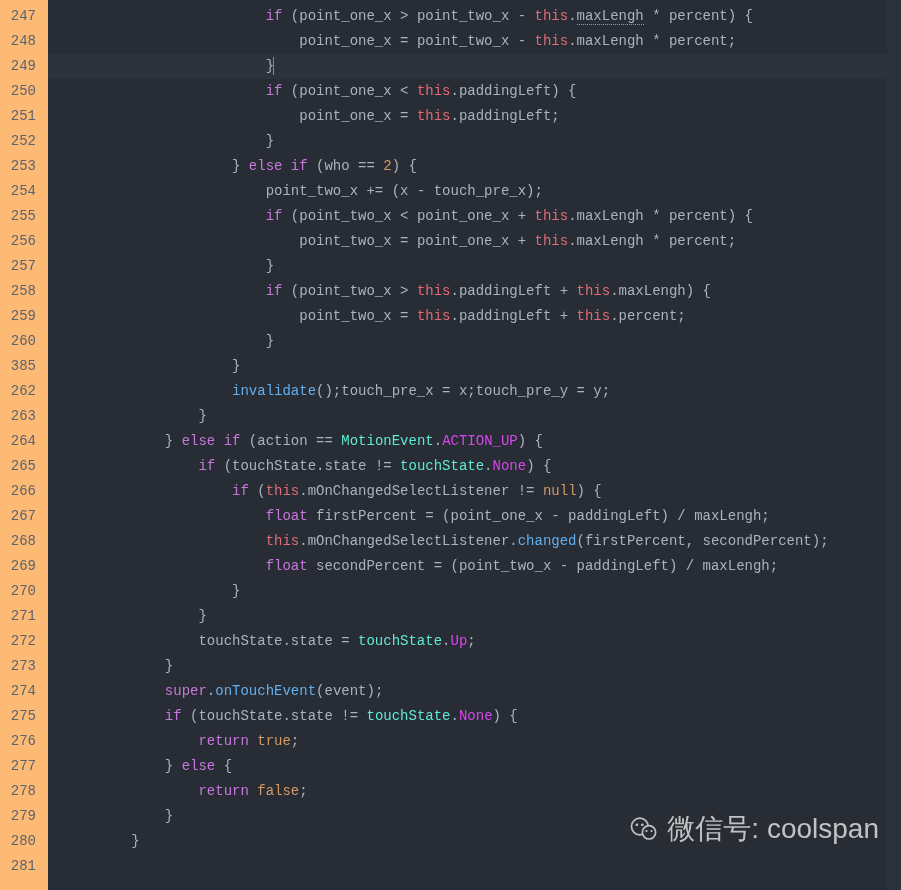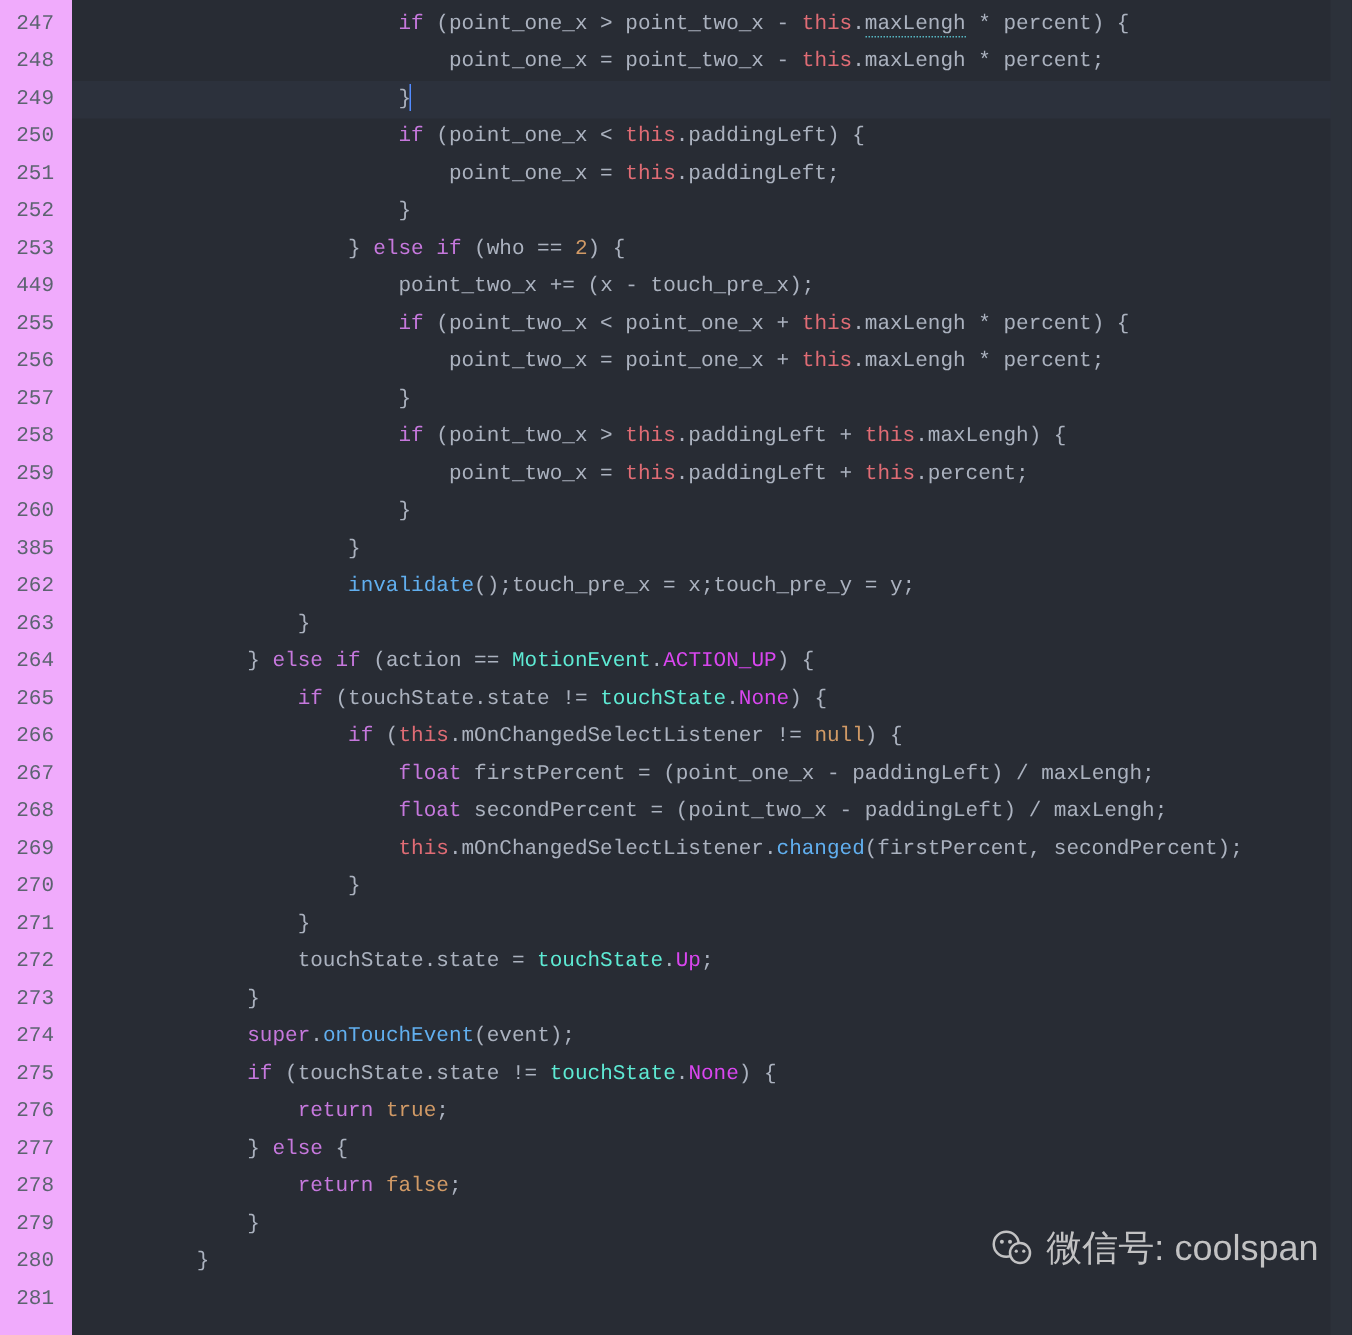--- a/index.html
+++ b/index.html
@@ -11,21 +11,21 @@
     width: 901px;
     height: 890px;
     overflow: hidden;
     position: relative;
   }
   .editor {
     display: flex;
     height: 100%;
   }
   .gutter {
-    background: #f0abfc;
+    background: #fdba74;
     color: #5c6370;
     text-align: right;
     padding: 4px 12px 4px 8px;
     user-select: none;
     flex-shrink: 0;
     width: 48px;
   }
   .gutter div {
     line-height: 25px;
     height: 25px;
@@ -73,21 +73,21 @@
     font-family: sans-serif;
     opacity: 0.85;
     pointer-events: none;
   }
   .watermark .wicon {
     width: 30px;
     height: 30px;
     margin-right: 8px;
   }
   .watermark .wtext {
-    font-size: 24px;
+    font-size: 28px;
   }
   .right-stripe {
     position: absolute;
     right: 0;
     top: 0;
     bottom: 0;
     width: 14px;
     background: #2c313a;
   }
 </style>
@@ -96,21 +96,21 @@
 
 <div class="editor">
   <div class="gutter" id="gutter">
       <div>247</div>
       <div>248</div>
       <div>249</div>
       <div>250</div>
       <div>251</div>
       <div>252</div>
       <div>253</div>
-      <div>449</div>
+      <div>254</div>
       <div>255</div>
       <div>256</div>
       <div>257</div>
       <div>258</div>
       <div>259</div>
       <div>260</div>
       <div>385</div>
       <div>262</div>
       <div>263</div>
       <div>264</div>
@@ -147,22 +147,22 @@
       <div class="line">                        <span class="tok-kw">if</span><span class="tok-default"> (point_two_x </span><span class="tok-default">&gt;</span><span class="tok-default"> </span><span class="tok-this">this</span><span class="tok-default">.paddingLeft </span><span class="tok-default">+</span><span class="tok-default"> </span><span class="tok-this">this</span><span class="tok-default">.maxLengh) {</span></div>
       <div class="line">                            <span class="tok-default">point_two_x </span><span class="tok-default">=</span><span class="tok-default"> </span><span class="tok-this">this</span><span class="tok-default">.paddingLeft </span><span class="tok-default">+</span><span class="tok-default"> </span><span class="tok-this">this</span><span class="tok-default">.percent;</span></div>
       <div class="line">                        <span class="tok-default">}</span></div>
       <div class="line">                    <span class="tok-default">}</span></div>
       <div class="line">                    <span class="tok-fn">invalidate</span><span class="tok-default">();touch_pre_x </span><span class="tok-default">=</span><span class="tok-default"> x;touch_pre_y </span><span class="tok-default">=</span><span class="tok-default"> y;</span></div>
       <div class="line">                <span class="tok-default">}</span></div>
       <div class="line">            <span class="tok-default">}</span><span class="tok-default"> </span><span class="tok-kw">else if</span><span class="tok-default"> (action </span><span class="tok-default">==</span><span class="tok-default"> </span><span class="tok-obj">MotionEvent</span><span class="tok-default">.</span><span class="tok-field">ACTION_UP</span><span class="tok-default">) {</span></div>
       <div class="line">                <span class="tok-kw">if</span><span class="tok-default"> (touchState.state </span><span class="tok-default">!=</span><span class="tok-default"> </span><span class="tok-obj">touchState</span><span class="tok-default">.</span><span class="tok-field">None</span><span class="tok-default">) {</span></div>
       <div class="line">                    <span class="tok-kw">if</span><span class="tok-default"> (</span><span class="tok-this">this</span><span class="tok-default">.mOnChangedSelectListener </span><span class="tok-default">!=</span><span class="tok-default"> </span><span class="tok-const">null</span><span class="tok-default">) {</span></div>
       <div class="line">                        <span class="tok-kw">float</span><span class="tok-default"> firstPercent </span><span class="tok-default">=</span><span class="tok-default"> (point_one_x </span><span class="tok-default">-</span><span class="tok-default"> paddingLeft) </span><span class="tok-default">/</span><span class="tok-default"> maxLengh;</span></div>
+      <div class="line">                        <span class="tok-this">this</span><span class="tok-default">.mOnChangedSelectListener.</span><span class="tok-fn">changed</span><span class="tok-default">(firstPercent, secondPercent);</span></div>
       <div class="line">                        <span class="tok-kw">float</span><span class="tok-default"> secondPercent </span><span class="tok-default">=</span><span class="tok-default"> (point_two_x </span><span class="tok-default">-</span><span class="tok-default"> paddingLeft) </span><span class="tok-default">/</span><span class="tok-default"> maxLengh;</span></div>
-      <div class="line">                        <span class="tok-this">this</span><span class="tok-default">.mOnChangedSelectListener.</span><span class="tok-fn">changed</span><span class="tok-default">(firstPercent, secondPercent);</span></div>
       <div class="line">                    <span class="tok-default">}</span></div>
       <div class="line">                <span class="tok-default">}</span></div>
       <div class="line">                <span class="tok-default">touchState.state </span><span class="tok-default">=</span><span class="tok-default"> </span><span class="tok-obj">touchState</span><span class="tok-default">.</span><span class="tok-field">Up</span><span class="tok-default">;</span></div>
       <div class="line">            <span class="tok-default">}</span></div>
       <div class="line">            <span class="tok-kw">super</span><span class="tok-default">.</span><span class="tok-fn">onTouchEvent</span><span class="tok-default">(event);</span></div>
       <div class="line">            <span class="tok-kw">if</span><span class="tok-default"> (touchState.state </span><span class="tok-default">!=</span><span class="tok-default"> </span><span class="tok-obj">touchState</span><span class="tok-default">.</span><span class="tok-field">None</span><span class="tok-default">) {</span></div>
       <div class="line">                <span class="tok-kw">return</span><span class="tok-default"> </span><span class="tok-const">true</span><span class="tok-default">;</span></div>
       <div class="line">            <span class="tok-default">}</span><span class="tok-default"> </span><span class="tok-kw">else</span><span class="tok-default"> {</span></div>
       <div class="line">                <span class="tok-kw">return</span><span class="tok-default"> </span><span class="tok-const">false</span><span class="tok-default">;</span></div>
       <div class="line">            <span class="tok-default">}</span></div>

